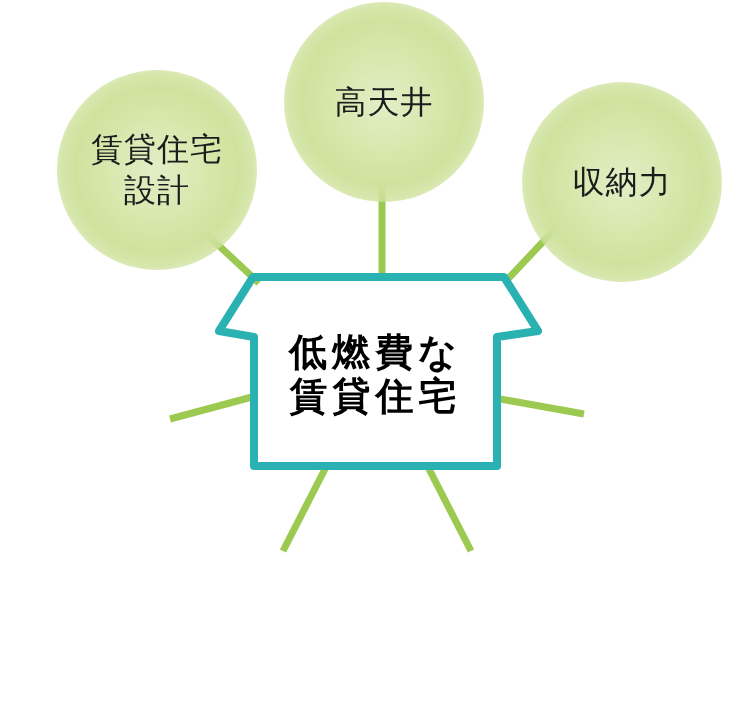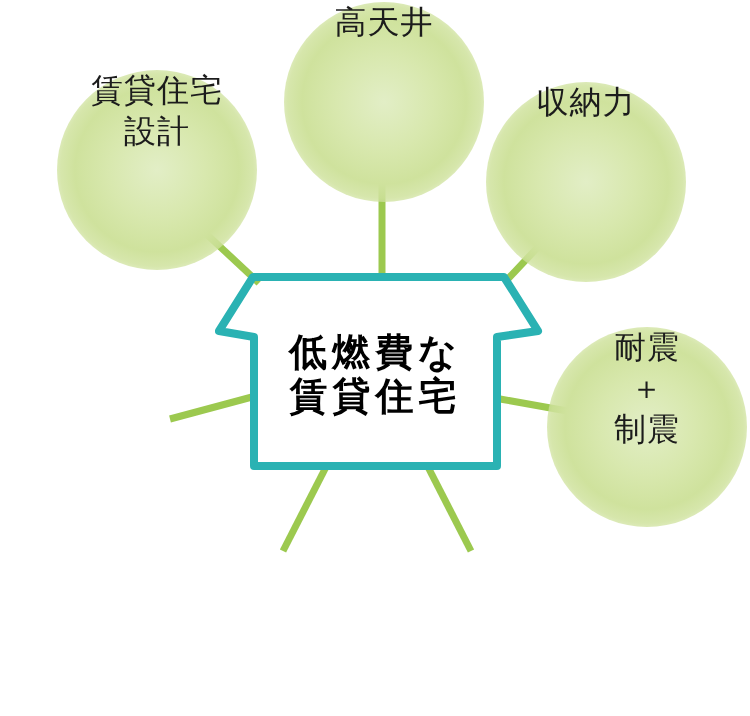--- a/index.html
+++ b/index.html
@@ -27,34 +27,34 @@
     height: 200px;
     border-radius: 50%;
     background: radial-gradient(circle,
       #e2eec6 0%,
       #d8e8ae 34%,
       #cfe29d 58%,
       rgba(207,226,157,0.85) 68%,
       rgba(207,226,157,0.35) 79%,
       rgba(207,226,157,0) 90%);
     display: flex;
-    align-items: flex-start;
+    align-items: center;
     justify-content: center;
     z-index: 2;
   }
   .node-label {
     white-space: pre-line;
     text-align: center;
     color: #1c1c1c;
     font-size: 32px;
     line-height: 1.28;
     letter-spacing: 1px;
   }
   .node-top          { left: 284px; top: 2px;   }
-  .node-top-right    { left: 486px; top: 82px;  }
+  .node-top-right    { left: 522px; top: 82px;  }
   .node-right        { left: 547px; top: 327px; }
   .node-bottom-right { left: 399px; top: 516px; }
   .node-bottom-left  { left: 152px; top: 508px; }
   .node-left         { left: 12px;  top: 332px; }
   .node-top-left     { left: 57px;  top: 70px;  }
   .house-label {
     position: absolute;
     left: 254px;
     top: 330px;
     width: 243px;
@@ -85,25 +85,20 @@
   </svg>
 
   <div class="node node-top">
     <span class="node-label">高天井</span>
   </div>
 
   <div class="node node-top-right">
     <span class="node-label">収納力</span>
   </div>
 
-  <div class="node node-right">
-    <span class="node-label">耐震
-＋
-制震</span>
-  </div>
 
 
 
 
   <div class="node node-top-left">
     <span class="node-label">賃貸住宅
 設計</span>
   </div>
 
   <div class="house-label">低燃費な

